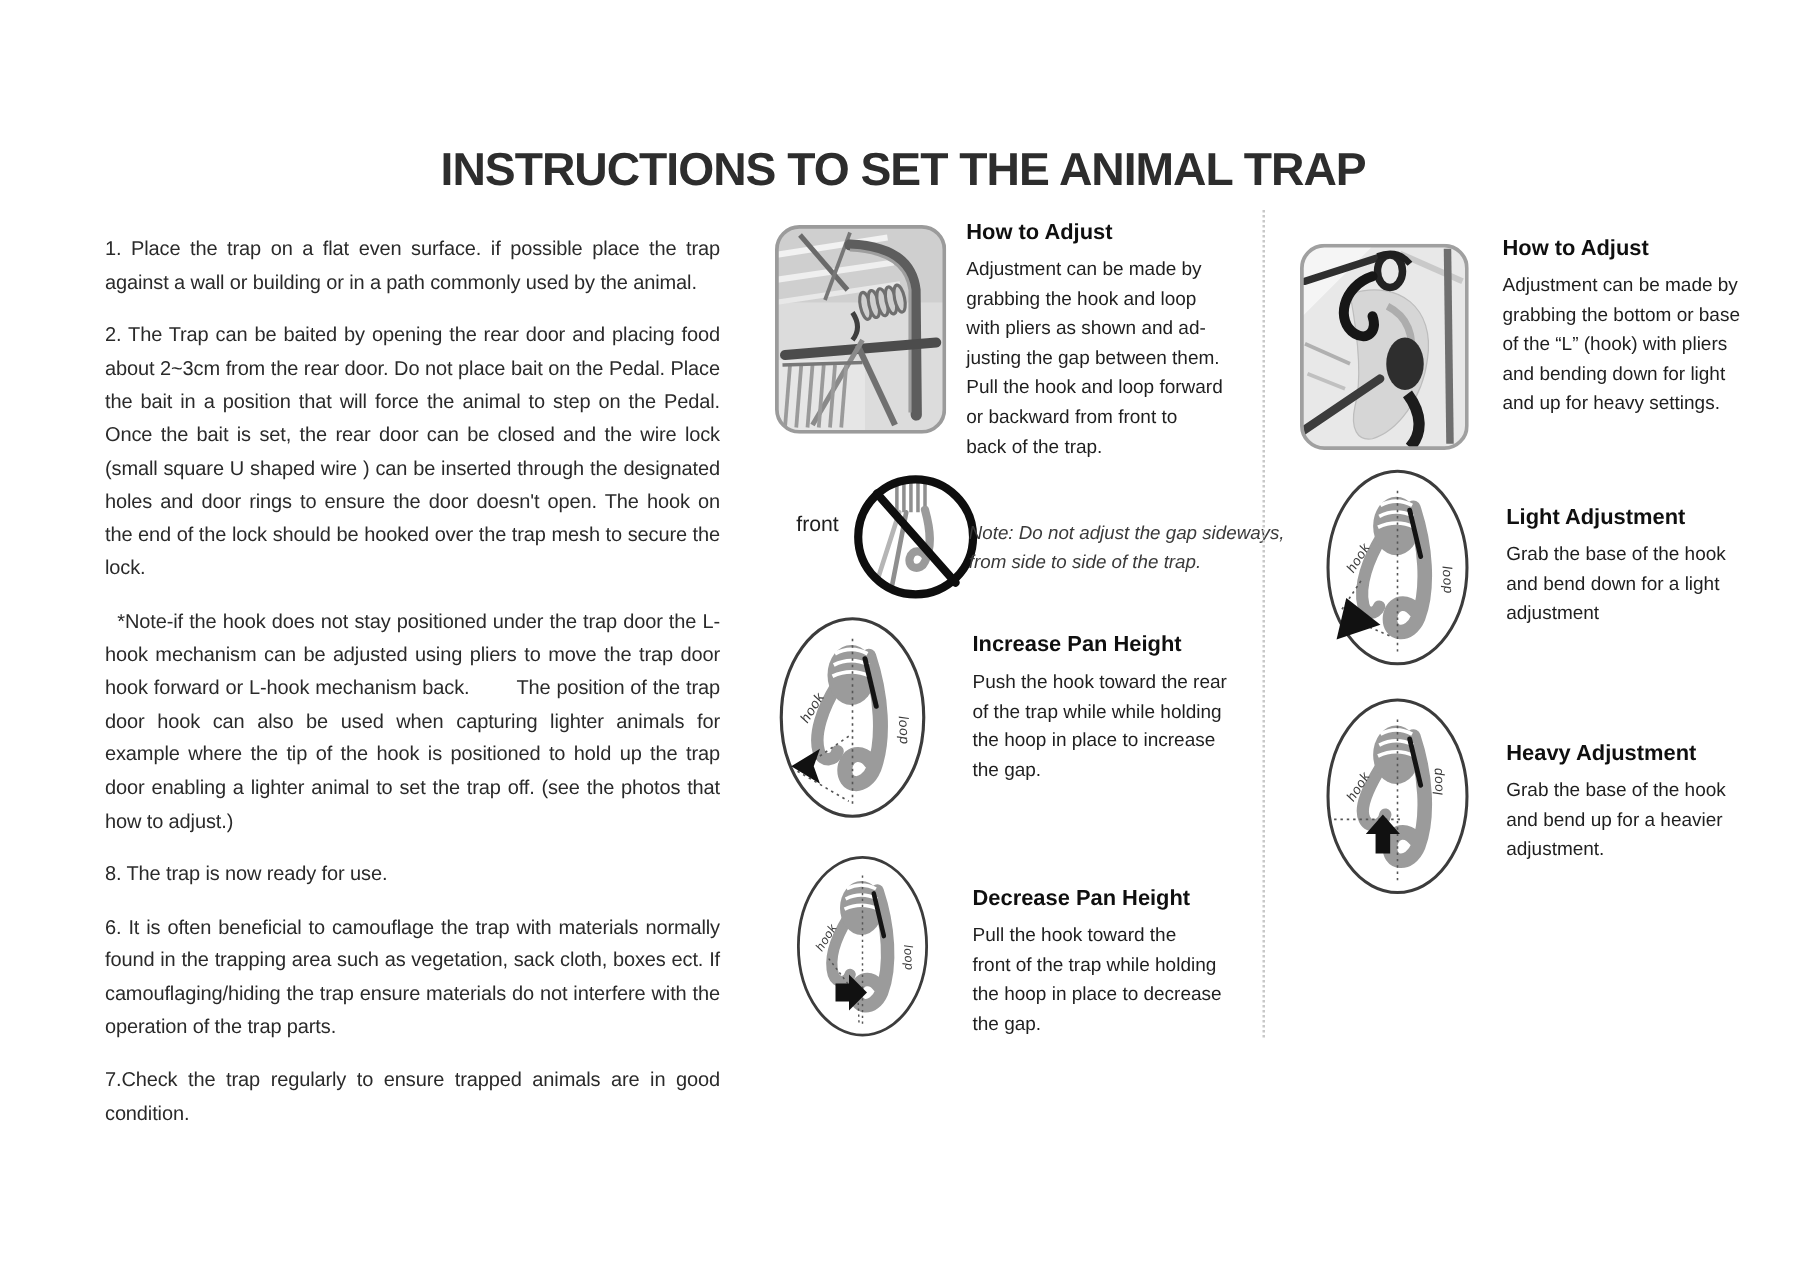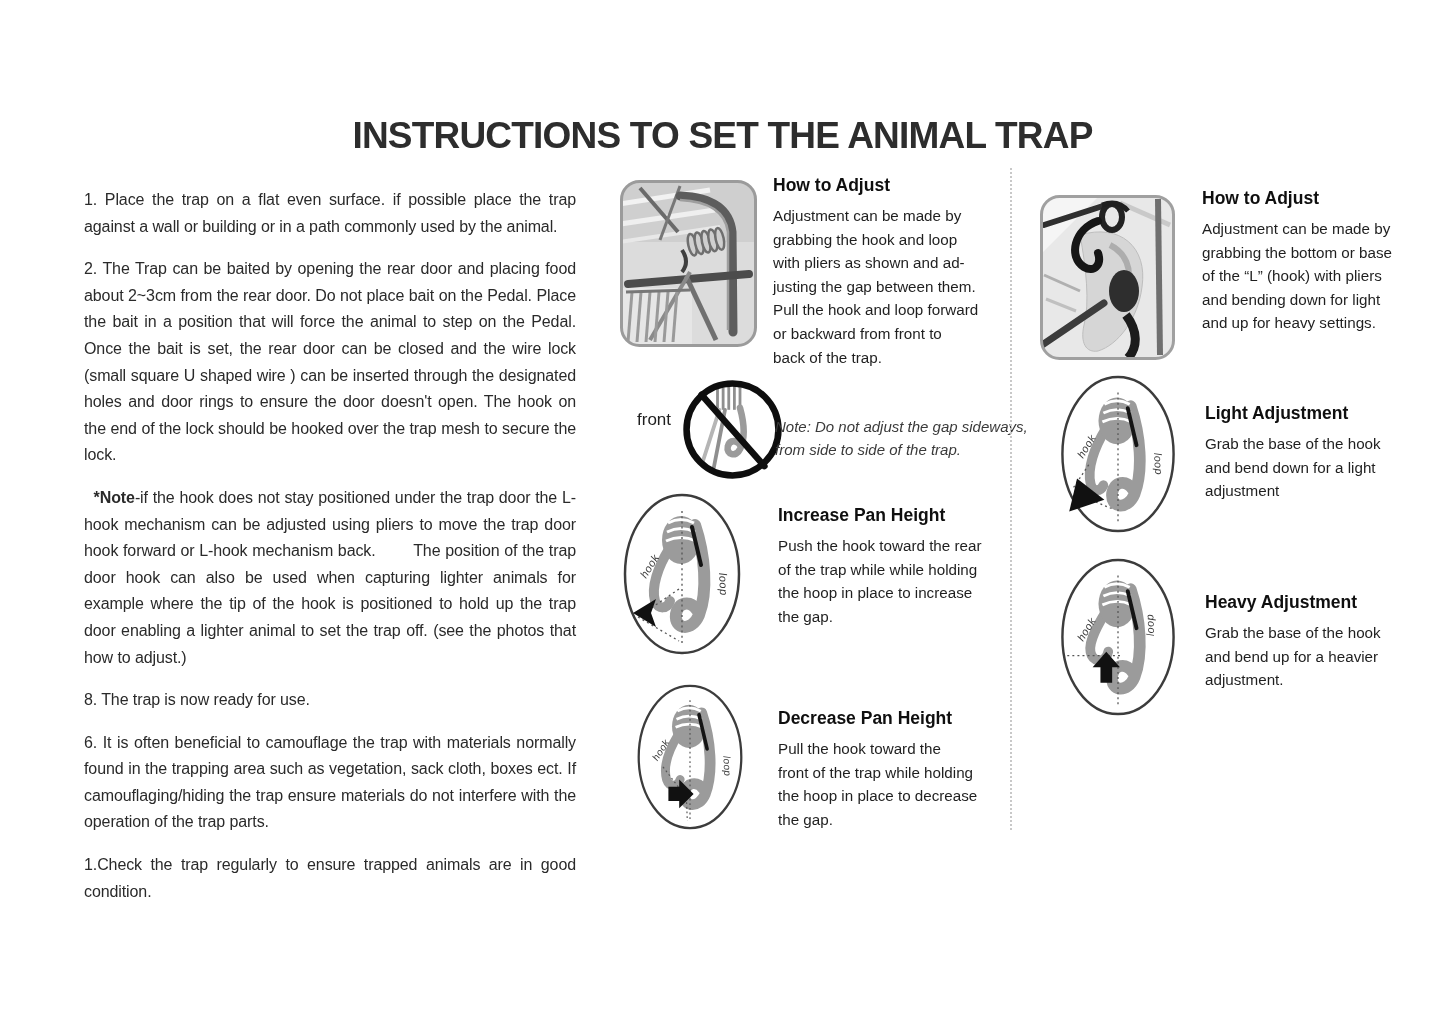--- a/index.html
+++ b/index.html
@@ -12,21 +12,21 @@
     position:absolute;top:115px;left:0;width:100%;text-align:center;
     font-size:37px;font-weight:700;letter-spacing:-0.8px;color:#2d2d2d;
   }
   
   .left-col{
     position:absolute;left:68px;top:171px;width:524px;
     font-size:16px;line-height:26.6px;text-align:justify;color:#2a2a2a;
     letter-spacing:-0.1px;
   }
   .left-col p{margin:16px;padding:0;}
-  .note-bold{font-weight:700;}
+  .note-bold{font-weight:400;}
   
   .textblock{position:absolute;}
   .h-head{font-size:17.5px;font-weight:700;color:#0f0f0f;margin:0 0 8px 0;}
   .h-body{font-size:15.2px;line-height:23.6px;color:#1f1f1f;margin:0;white-space:pre-line;}
   .warning-note{
     position:absolute;left:775px;top:416px;width:260px;
     font-style:italic;font-size:15px;line-height:22.5px;color:#3a3a3a;white-space:pre-line;
   }
   .front-label{position:absolute;left:637px;top:410px;font-size:17px;color:#1f1f1f;text-align:center;}
   .divider{
@@ -43,21 +43,21 @@
 <div class="page">
 
   <div class="title">INSTRUCTIONS TO SET THE ANIMAL TRAP</div>
 
   <div class="left-col">
     <p>1. Place the trap on a flat even surface. if possible place the trap against a wall or building or in a path commonly used by the animal.</p>
     <p>2. The Trap can be baited by opening the rear door and placing food about 2~3cm from the rear door. Do not place bait on the Pedal. Place the bait in a position that will force the animal to step on the Pedal. Once the bait is set, the rear door can be closed and the wire lock (small square U shaped wire ) can be inserted through the designated holes and door rings to ensure the door doesn't open. The hook on the end of the lock should be hooked over the trap mesh to secure the lock.</p>
     <p><span class="note-bold">&nbsp;&nbsp;*Note</span><span>-if the hook does not stay positioned under the trap door the L-hook mechanism can be adjusted using pliers to move the trap door hook forward or L-hook mechanism back.&nbsp;&nbsp;&nbsp;&nbsp;&nbsp;&nbsp;&nbsp; The position of the trap door hook can also be used when capturing lighter animals for example where the tip of the hook is positioned to hold up the trap door enabling a lighter animal to set the trap off. (see the photos that how to adjust.)</span></p>
     <p>8. The trap is now ready for use.</p>
     <p>6. It is often beneficial to camouflage the trap with materials normally found in the trapping area such as vegetation, sack cloth, boxes ect. If camouflaging/hiding the trap ensure materials do not interfere with the operation of the trap parts.</p>
-    <p>1.Check the trap regularly to ensure trapped animals are in good condition.</p>
+    <p>7.Check the trap regularly to ensure trapped animals are in good condition.</p>
   </div>
 
   <span class="photo" style="left:620px;top:180px;">
     <svg width="137" height="167" viewBox="0 0 137 167">
       <defs>
           <clipPath id="clipP1">
             <rect x="1.5" y="1.5" width="134" height="164" rx="18"></rect>
           </clipPath>
         </defs>
       <g clip-path="url(#clipP1)">

